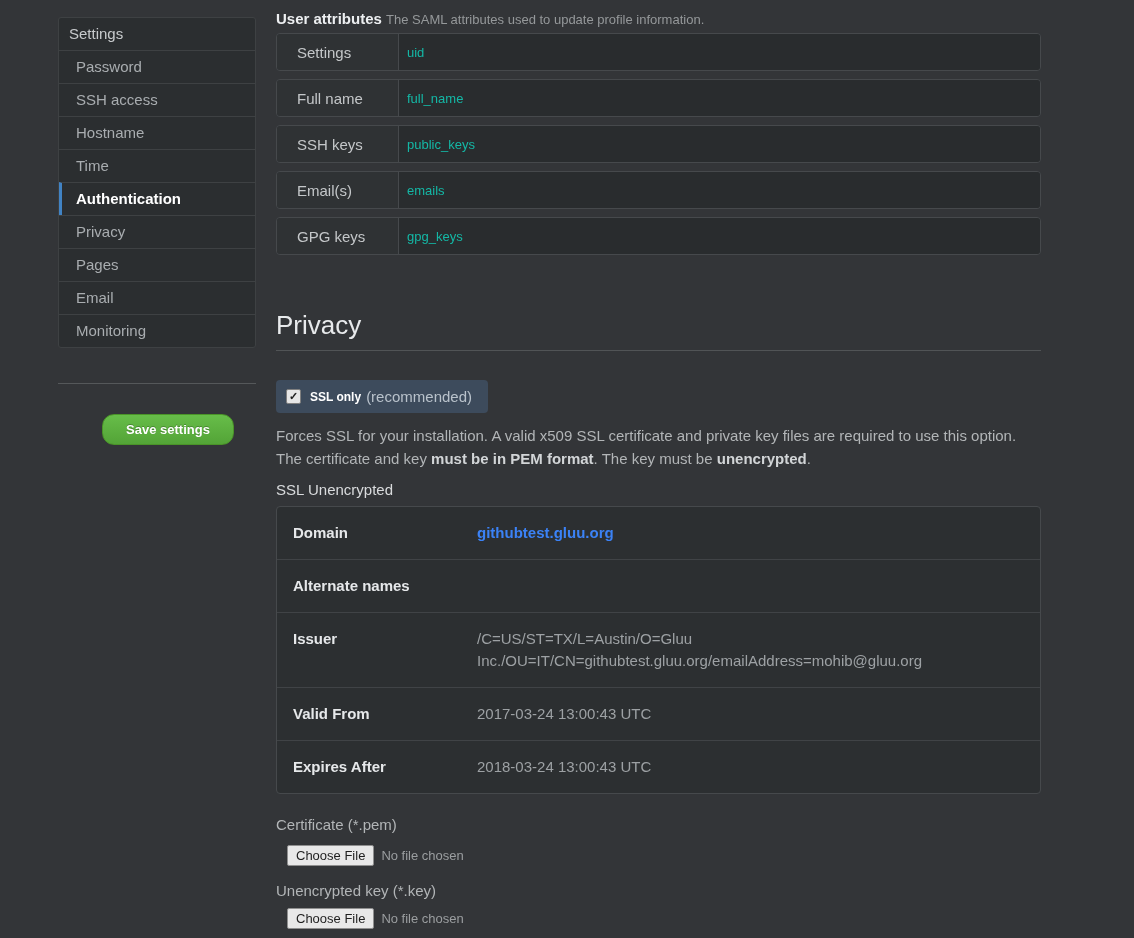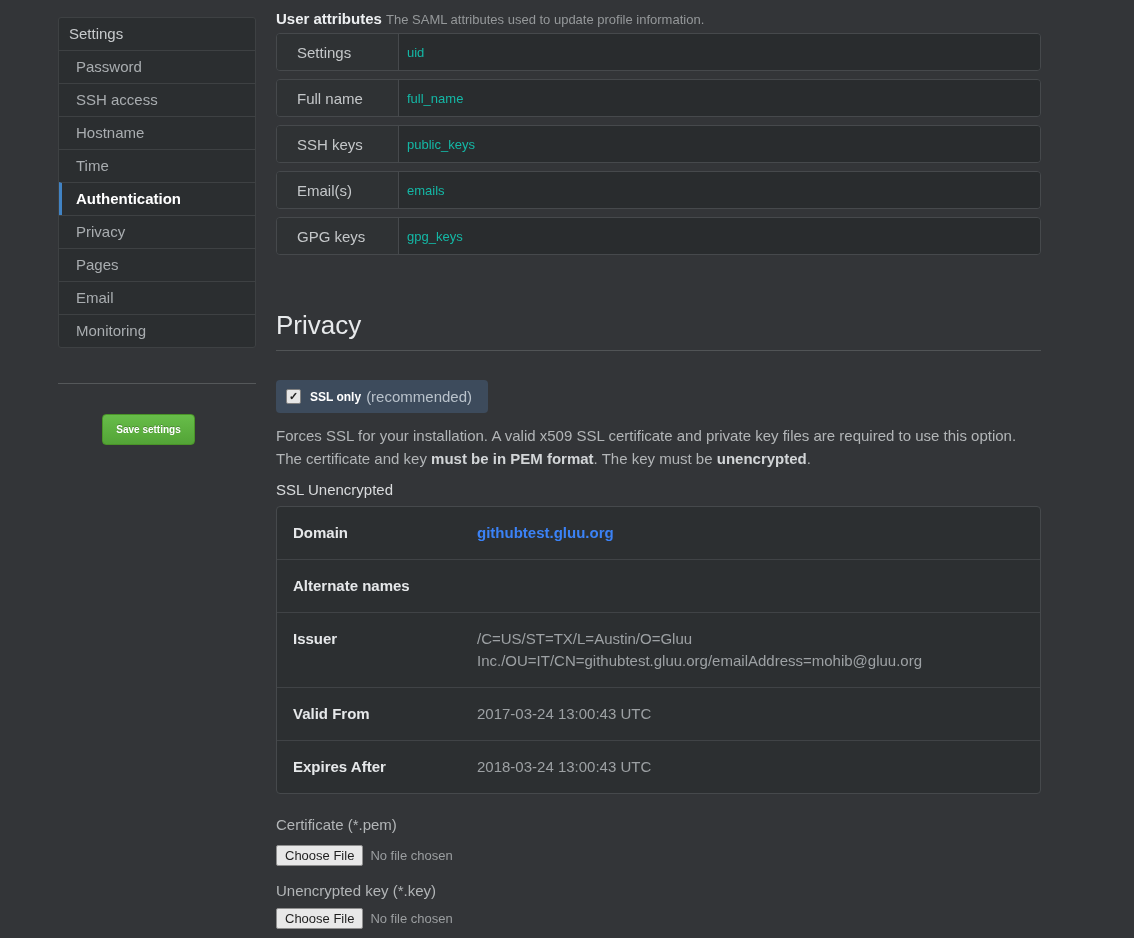--- a/index.html
+++ b/index.html
@@ -23,24 +23,24 @@
   .side-item.header{padding-left:10px;color:#c8cbcd;border-top:none;cursor:default;}
   .side-item.active{
     color:#ffffff;font-weight:bold;
     border-left:3px solid #4183c4;padding-left:14px;
   }
   .side-divider{
     position:absolute;left:58px;top:383px;width:198px;height:0;
     border-top:1px solid #55585a;
   }
   .save-btn{
-    position:absolute;left:102px;top:414px;width:93px;height:31px;
+    position:absolute;left:102px;top:414px;width:132px;height:31px;
     background:linear-gradient(#67bd49,#53a437);
-    border:1px solid #4a9428;border-radius:4px;
-    color:#ffffff;font-weight:bold;font-size:10px;
+    border:1px solid #4a9428;border-radius:12px;
+    color:#ffffff;font-weight:bold;font-size:13px;
     font-family:"Liberation Sans",sans-serif;
     text-shadow:0 -1px 0 rgba(0,0,0,.25);cursor:pointer;
   }
   
   .main{position:absolute;left:276px;top:0;width:765px;}
   .ua-heading{margin:10px 0 4px 0;font-size:15px;line-height:18px;}
   .ua-title{font-weight:bold;color:#edeff1;}
   .ua-desc{font-size:13px;color:#95989a;}
   
   .field-group{
@@ -89,21 +89,21 @@
   .cert-row:first-child{border-top:none;}
   .cert-label{
     width:184px;flex:none;font-size:15px;line-height:22px;
     font-weight:bold;color:#e6e8ea;
   }
   .cert-value{flex:1;font-size:15px;line-height:22px;color:#9da1a4;word-break:break-word;}
   .cert-value.bold{font-weight:bold;color:#3b82f6;}
   
   .upload-label{margin-top:22px;font-size:15px;line-height:18px;color:#b2b5b7;}
   .upload-label.second{margin-top:16px;}
-  .file-row{margin-top:11px;display:flex;align-items:center;}
+  .file-row{margin-top:11px;margin-left:11px;display:flex;align-items:center;}
   .file-row.second{margin-top:8px;}
   .file-btn{
     background:#e8e8e8;border:1px solid #8f8f8f;border-radius:2px;
     color:#1e1e1e;font-size:13px;height:21px;padding:0 8px;
     font-family:"Liberation Sans",sans-serif;cursor:pointer;
   }
   .file-status{margin-left:7px;font-size:13px;color:#9b9ea0;}
 </style>
 </head>
 <body>

